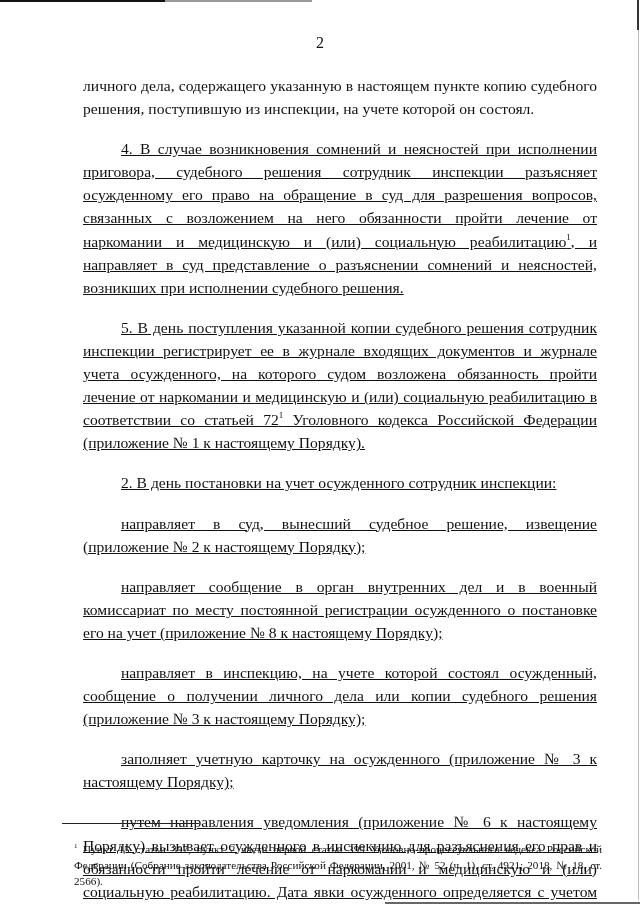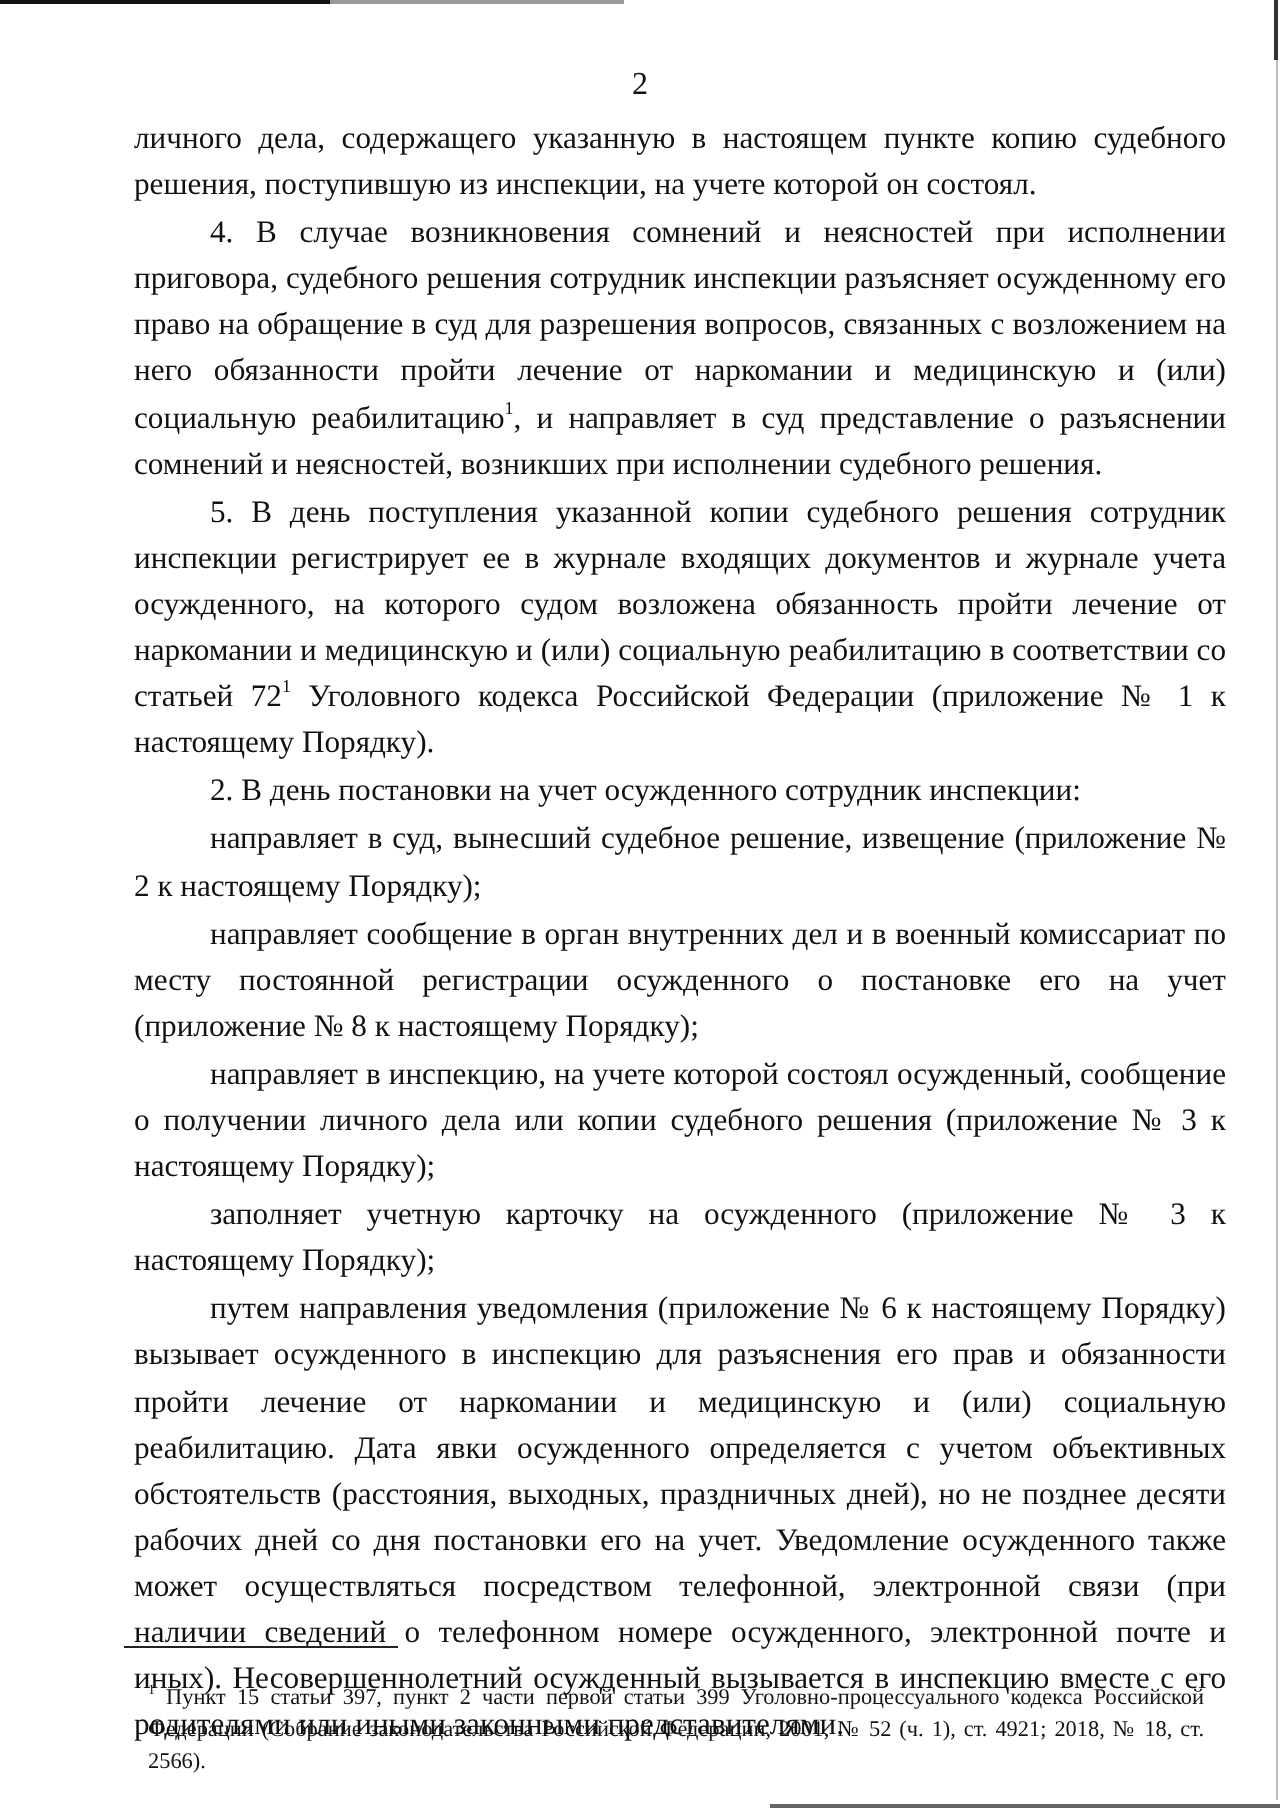--- a/index.html
+++ b/index.html
@@ -5,22 +5,22 @@
   html, body { margin: 0; padding: 0; background: #ffffff; }
   body { width: 640px; height: 905px; position: relative; overflow: hidden;
          font-family: "Liberation Serif", "DejaVu Serif", serif; color: #111; }
   .scan-top-mid { position: absolute; left: 83px; top: 0; width: 229px; height: 2px; background: #999; }
   .scan-top-dark { position: absolute; left: 0; top: 0; width: 165px; height: 2px; background: #111; }
   .scan-right { position: absolute; left: 637px; top: 0; width: 2px; height: 30px; background: #333; }
   .scan-right2 { position: absolute; left: 638px; top: 30px; width: 1px; height: 870px; background: #bbb; }
   .scan-bottom { position: absolute; left: 385px; top: 902px; width: 255px; height: 2px; background: #666; }
   .page-number { position: absolute; left: 0; width: 640px; top: 34px; text-align: center; font-size: 16px; }
   .body-text { position: absolute; left: 66px; top: 57px; width: 548px; font-size: 15.6px; line-height: 23.1px; }
-  .body-text p { margin: 1px; text-align: justify; text-align-last: left; }
-  .body-text p.indent { text-indent: 38px; }
+  .body-text p { margin: 17px; text-align: justify; text-align-last: left; }
+  .body-text p.indent { text-indent: 38px; text-decoration: underline; }
   sup { font-size: 9px; line-height: 0; vertical-align: 7px; }
   .fn-rule { position: absolute; left: 62px; top: 823px; width: 137px; height: 1px; background: #222; }
   .footnote { position: absolute; left: 62px; top: 829px; width: 552px; font-size: 11.2px; line-height: 16px; }
   .footnote p { margin: 12px; text-align: justify; text-align-last: left; }
   .footnote sup { font-size: 7px; vertical-align: 5px; }
 </style>
 </head>
 <body>
 
 <div class="scan-top-mid"></div>

